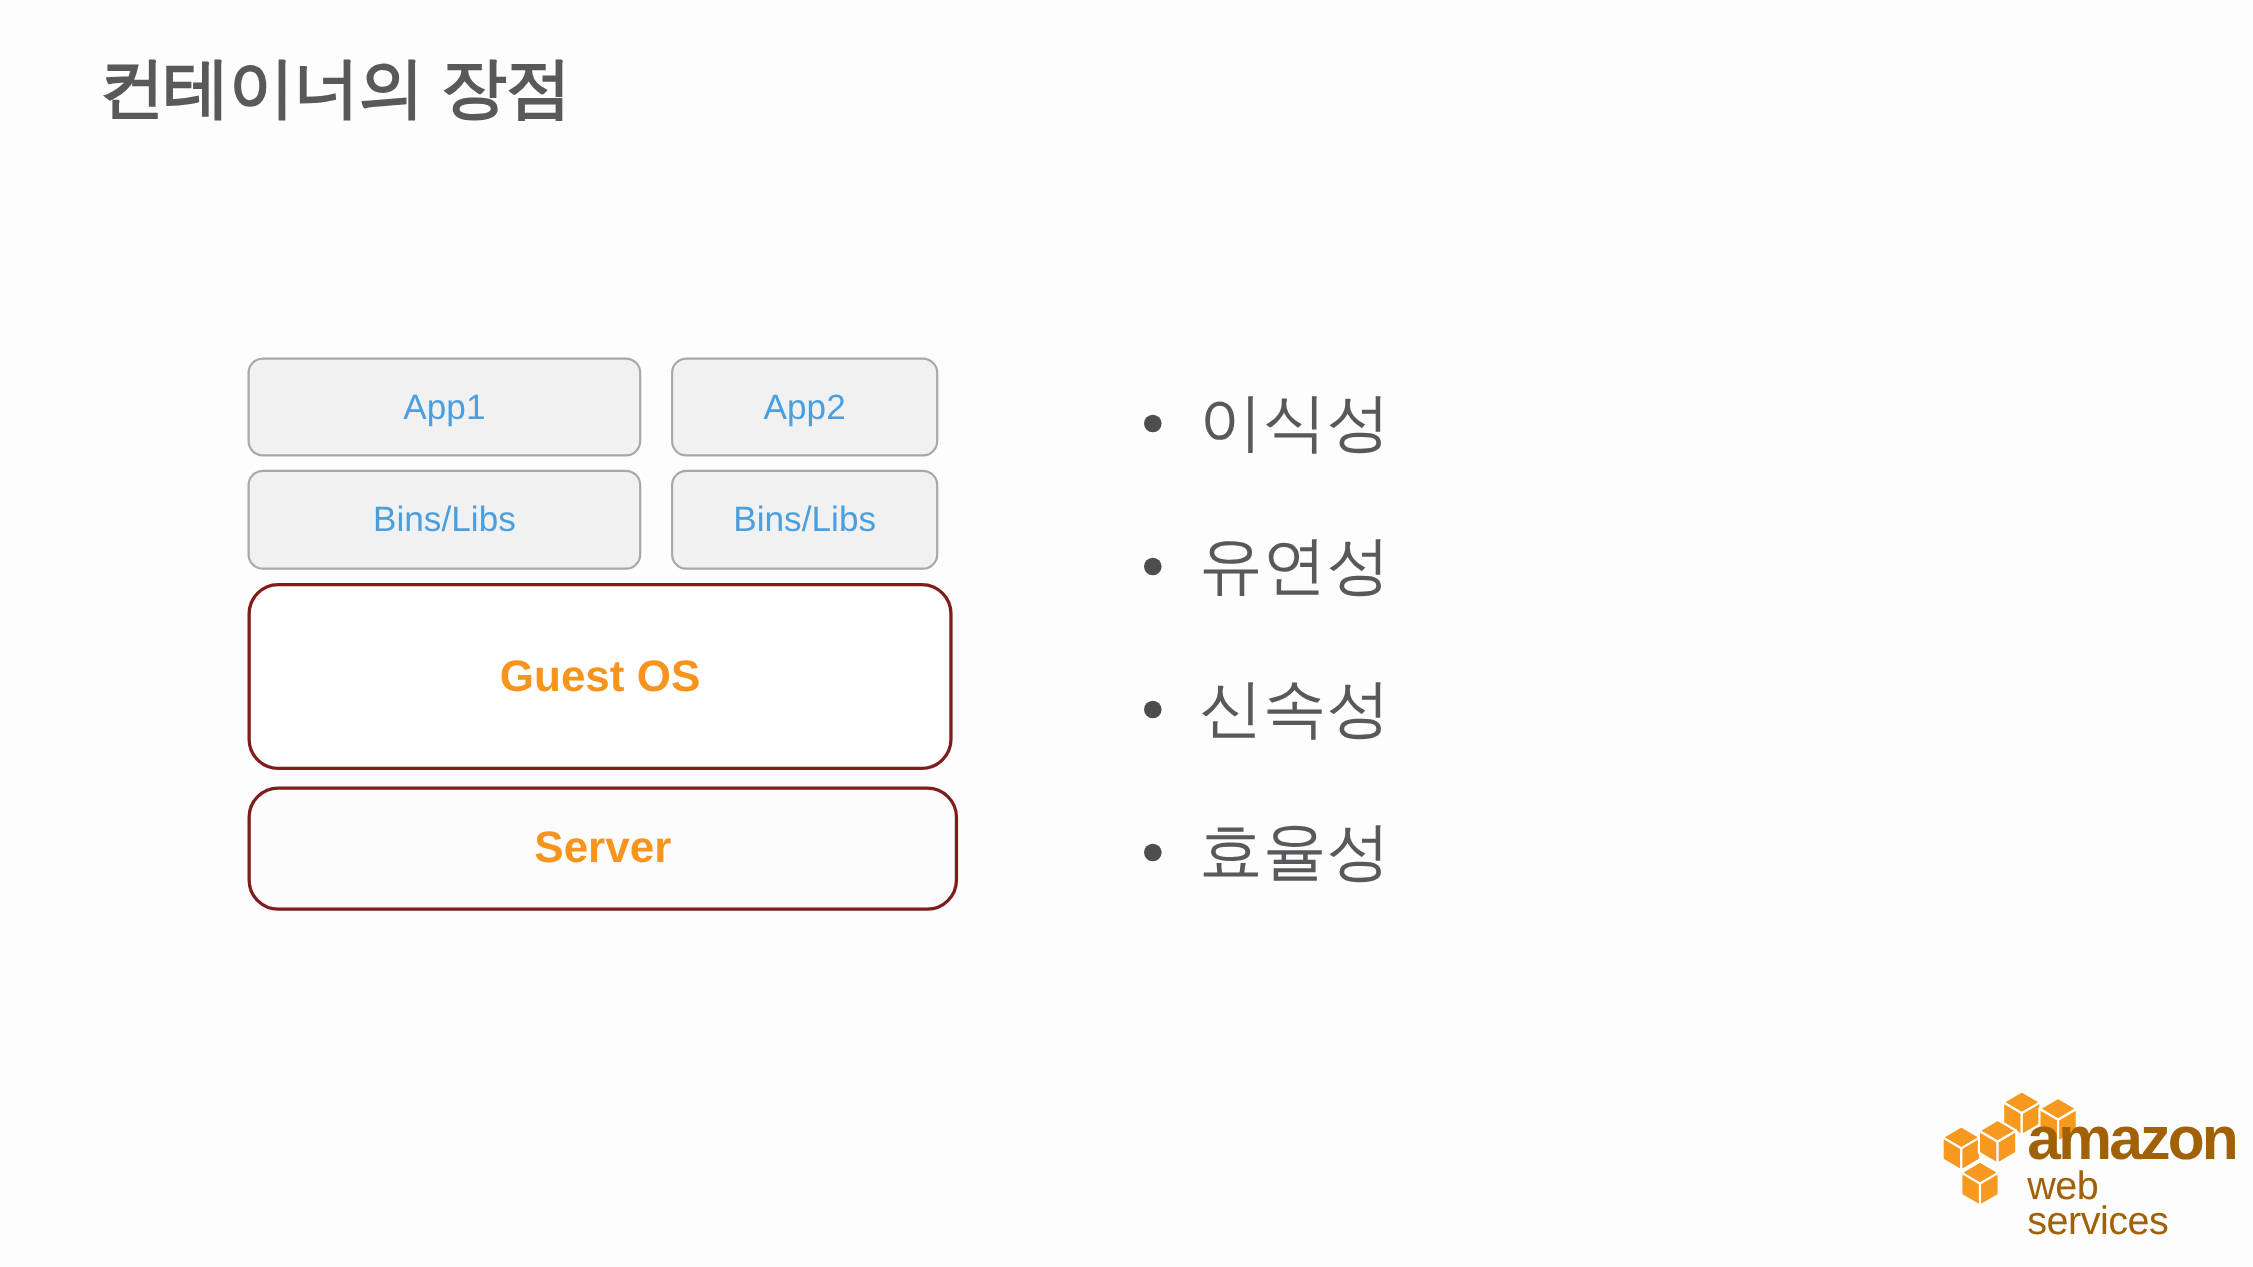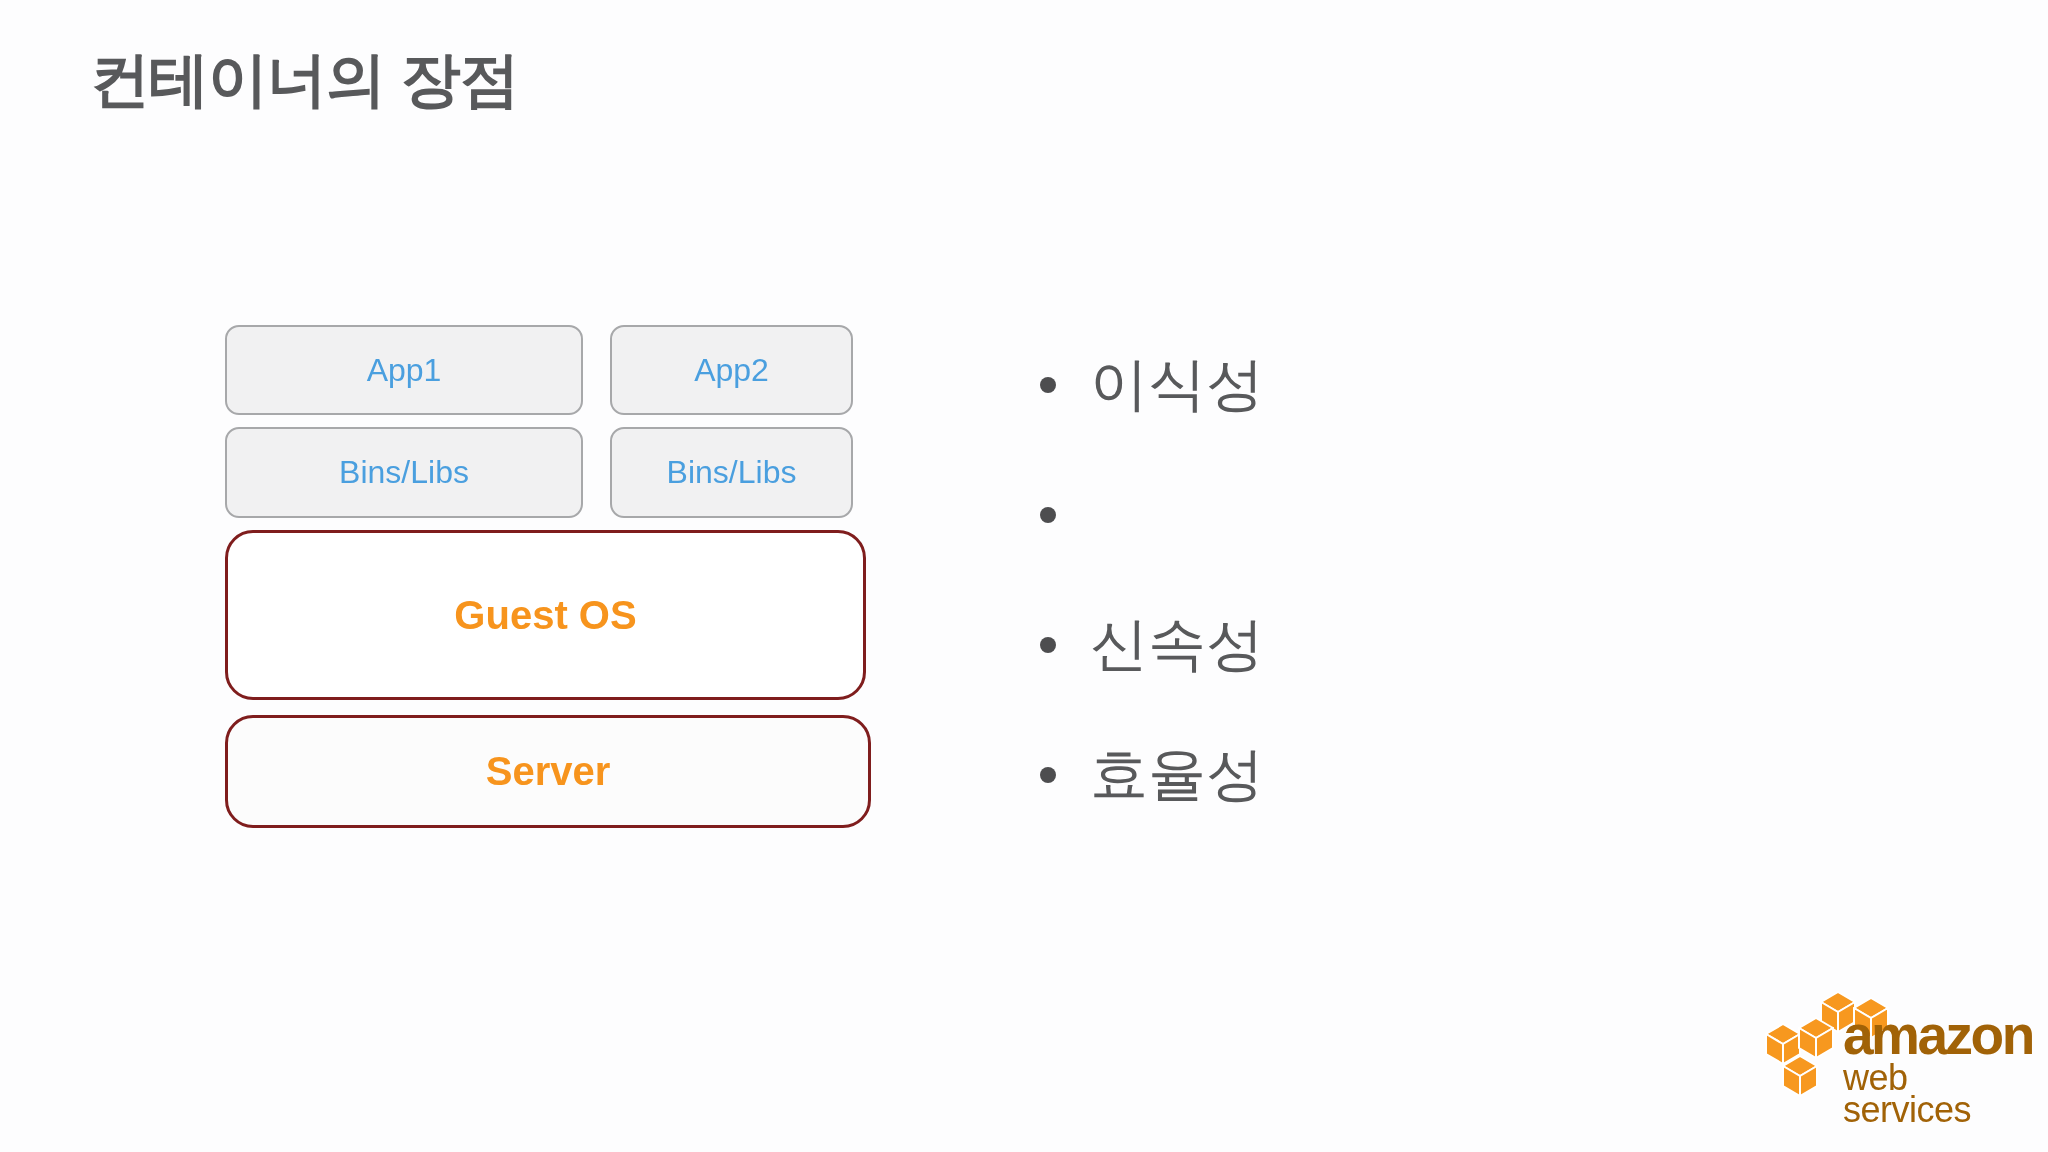--- a/index.html
+++ b/index.html
@@ -143,20 +143,21 @@
     </div>
   </div>
 
   <ul class="benefits-list">
     <li>
       <span class="bullet-dot"></span>
       <span>이식성</span>
     </li>
     <li>
       <span class="bullet-dot"></span>
+      <span>유연성</span>
     </li>
     <li>
       <span class="bullet-dot"></span>
       <span>신속성</span>
     </li>
     <li>
       <span class="bullet-dot"></span>
       <span>효율성</span>
     </li>
   </ul>

